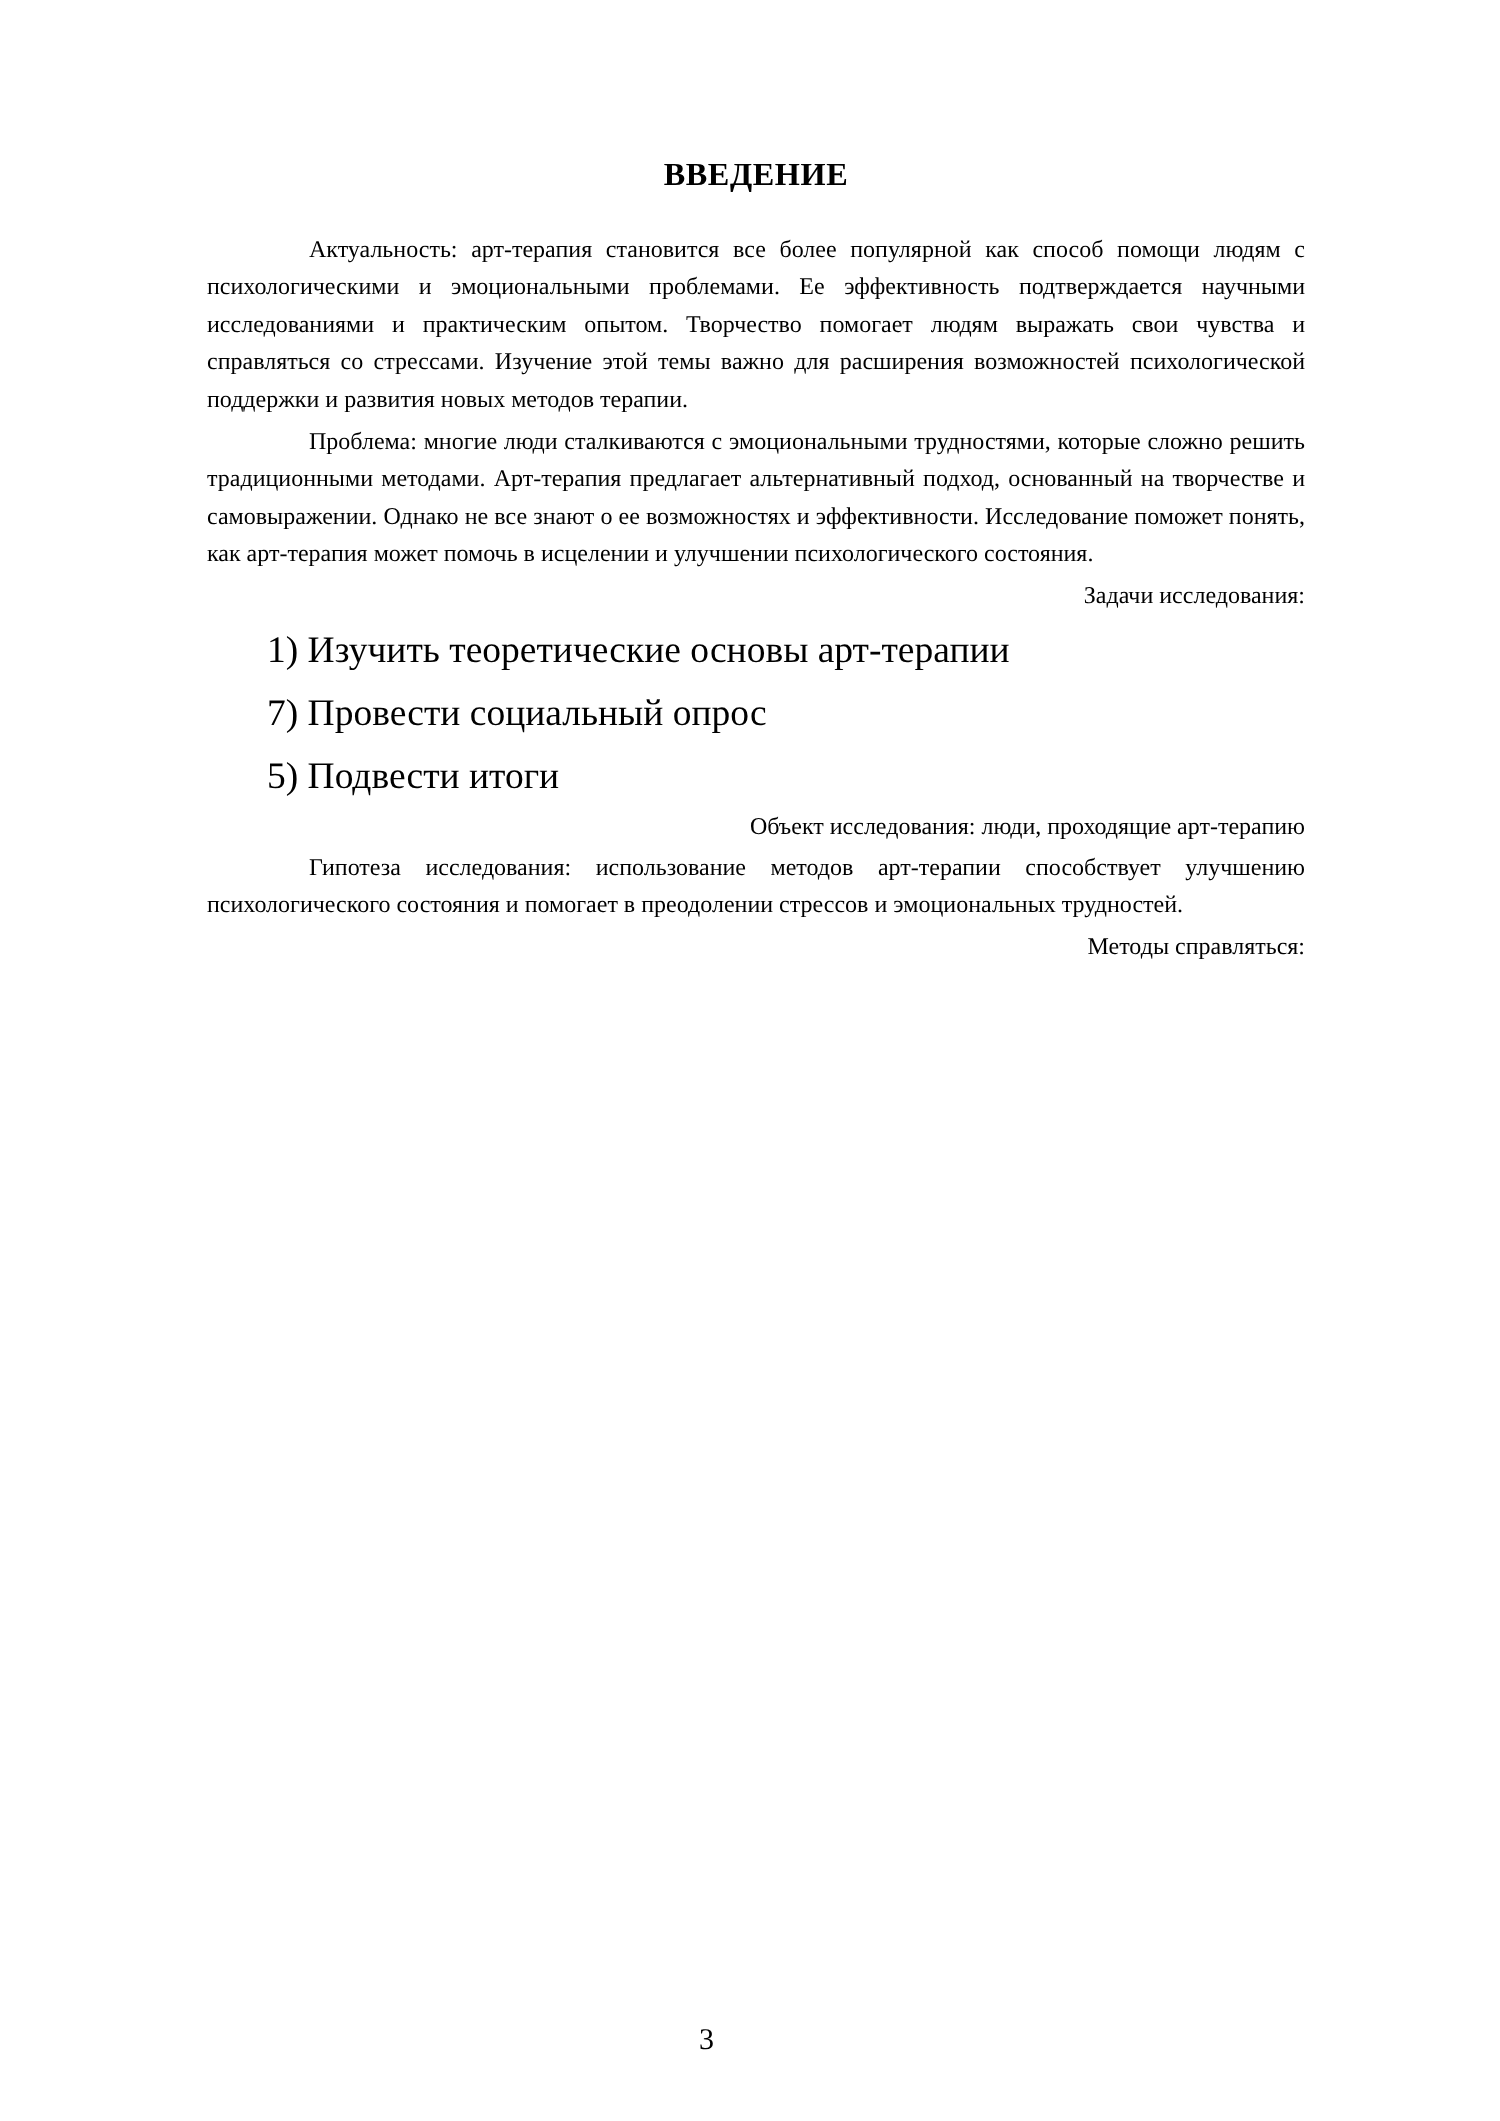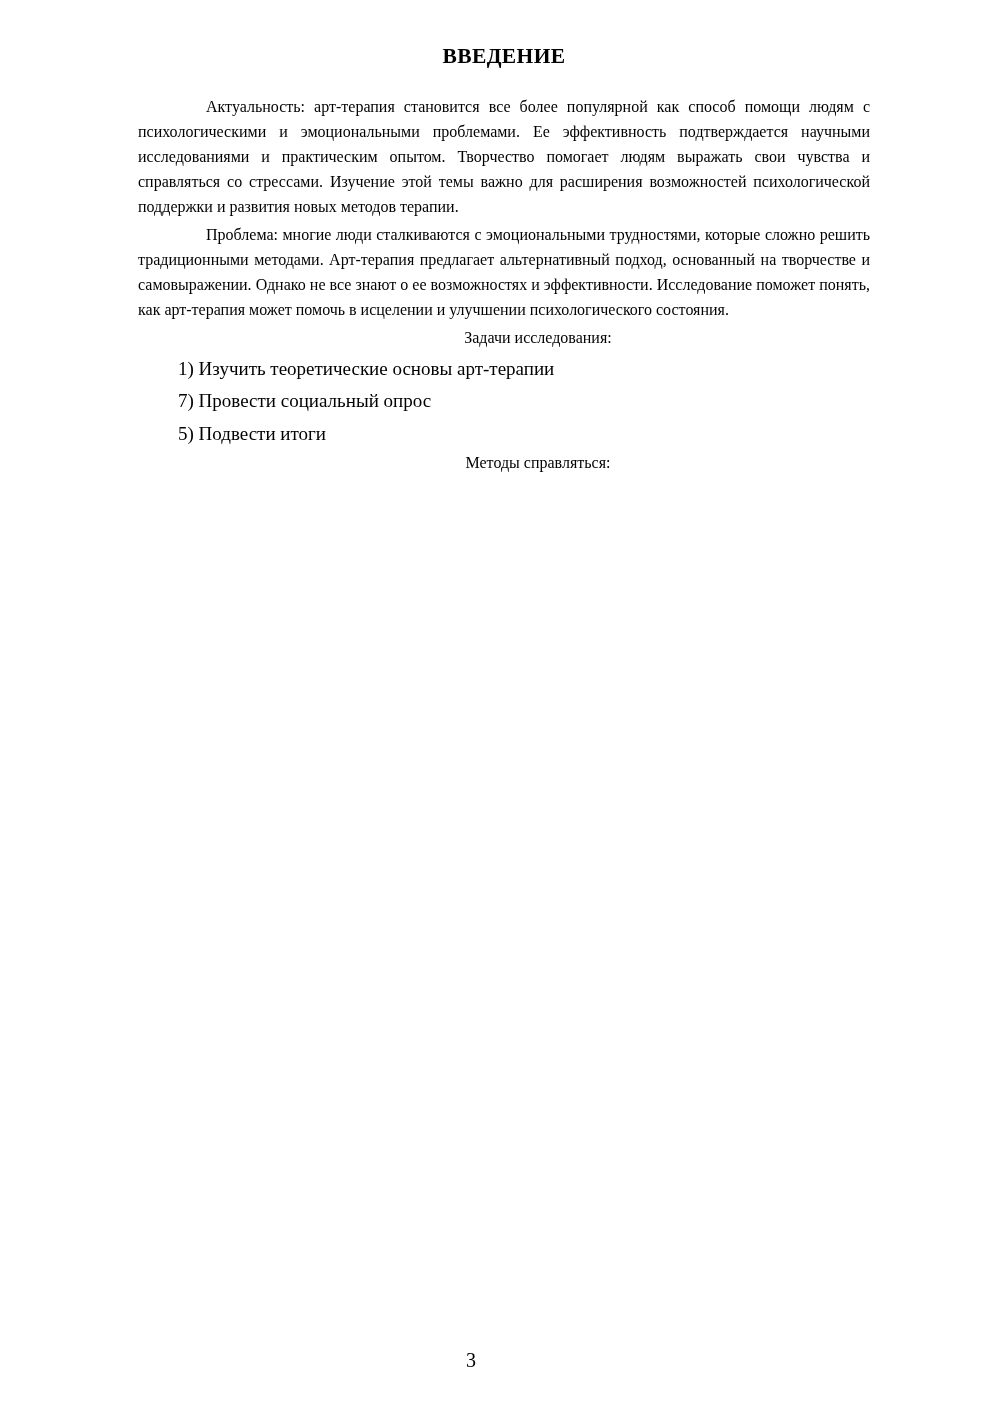--- a/index.html
+++ b/index.html
@@ -12,21 +12,21 @@
     height: 1414px;
     position: relative;
     font-family: "Liberation Serif", "DejaVu Serif", serif;
     color: #000000;
     overflow: hidden;
   }
   .page {
     box-sizing: border-box;
     width: 1000px;
     height: 1414px;
-    padding: 44px 72px 40px 138px;
+    padding: 104px 72px 40px 138px;
     position: relative;
   }
   .doc-title {
     text-align: center;
     font-weight: bold;
     font-size: 21.5px;
     letter-spacing: 0.4px;
     margin: 0 0 26px 0;
     padding-right: 58px;
   }
@@ -38,32 +38,32 @@
     text-justify: inter-word;
     text-indent: 68px;
     padding-right: 58px;
     hyphens: none;
   }
   p.para.last-line-block {
     text-align-last: left;
   }
   p.list-item {
     margin: 0 0 3px 0;
-    font-size: 19px;
+    font-size: 25px;
     line-height: 1.56;
     text-align: justify;
     text-indent: 40px;
     padding-right: 58px;
   }
   p.list-item.flat {
     text-align: left;
   }
   p.para.indent-sub {
     text-indent: 68px;
-    text-align: center;
+    text-align: right;
   }
   .page-number {
     position: absolute;
     bottom: 42px;
     left: 0;
     width: 1000px;
     text-align: center;
     font-size: 20px;
     padding-right: 58px;
     box-sizing: border-box;
@@ -80,19 +80,21 @@
 
   <p class="para">Проблема: многие люди сталкиваются с эмоциональными трудностями, которые сложно решить традиционными методами. Арт-терапия предлагает альтернативный подход, основанный на творчестве и самовыражении. Однако не все знают о ее возможностях и эффективности. Исследование поможет понять, как арт-терапия может помочь в исцелении и улучшении психологического состояния.</p>
 
 
   <p class="para indent-sub">Задачи исследования:</p>
 
   <p class="list-item flat">1) Изучить теоретические основы арт-терапии</p>
   <p class="list-item flat">7) Провести социальный опрос</p>
   <p class="list-item flat">5) Подвести итоги</p>
 
+  <p class="para indent-sub">Объект исследования: люди, проходящие арт-терапию</p>
 
 
+  <p class="para last-line-block">Гипотеза исследования: использование методов арт-терапии способствует улучшению психологического состояния и помогает в преодолении стрессов и эмоциональных трудностей.</p>
 
   <p class="para indent-sub">Методы справляться:</p>
 
   <div class="page-number">3</div>
 </div>
 
 </body></html>

